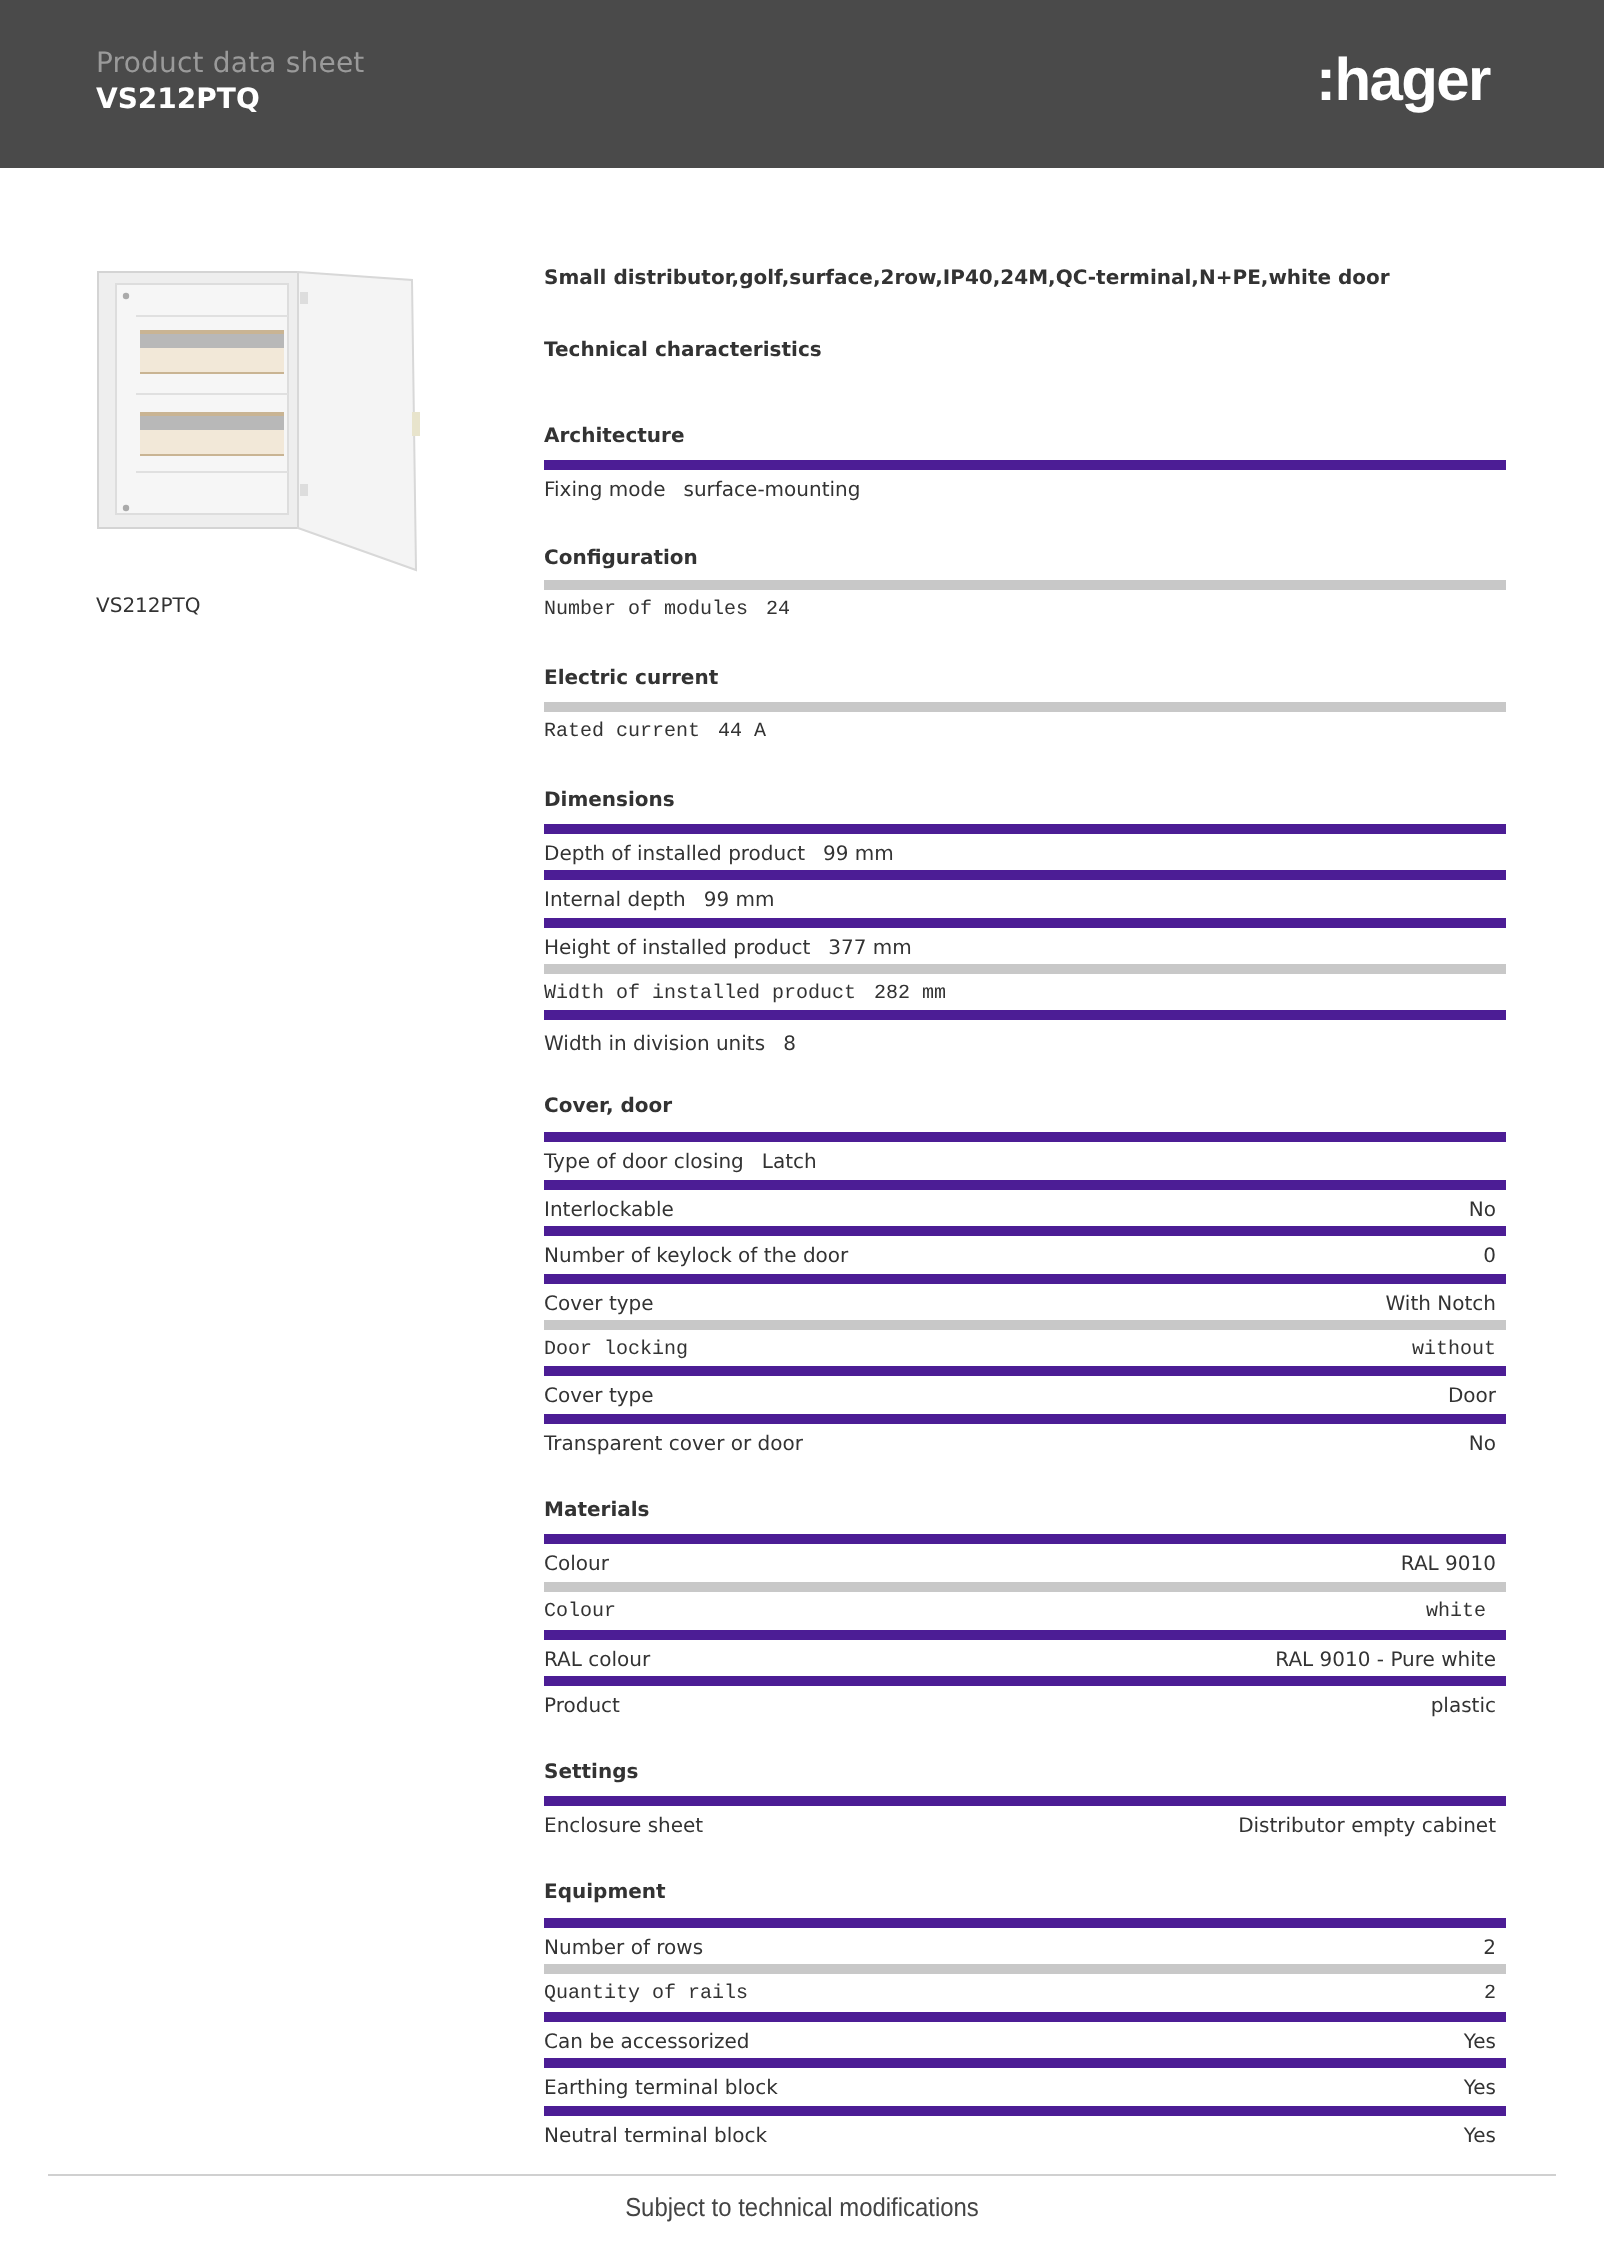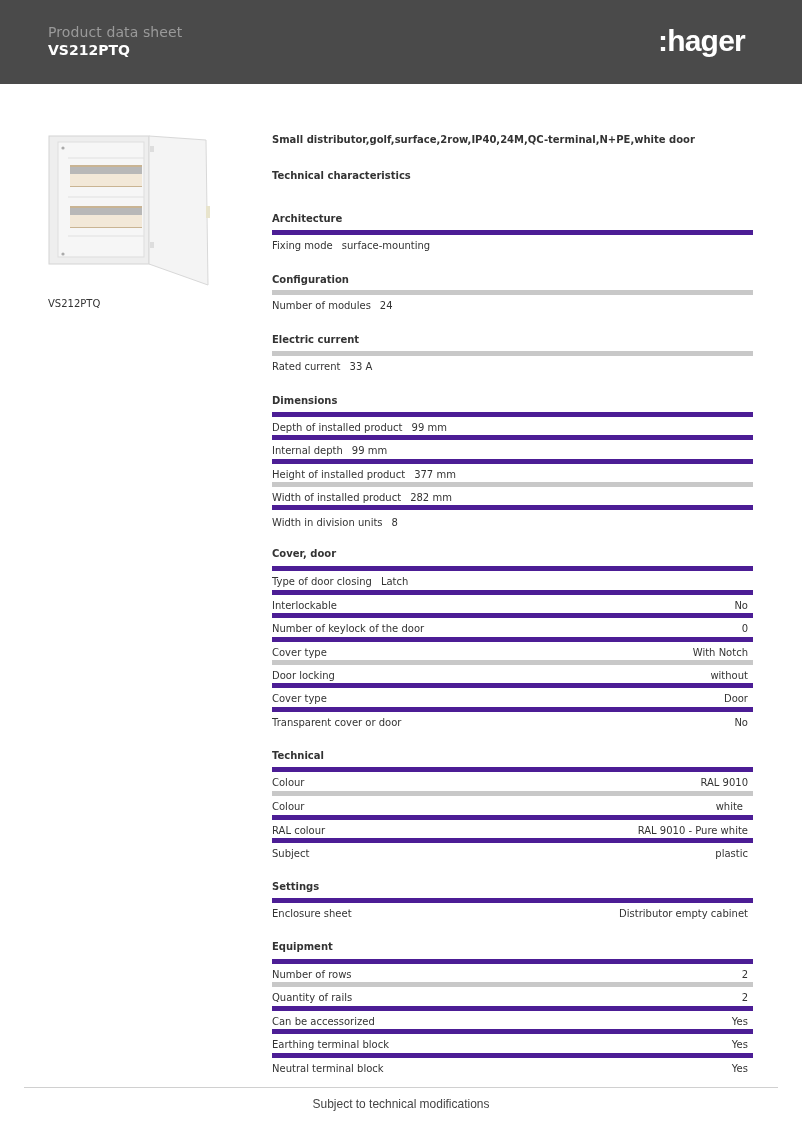--- a/index.html
+++ b/index.html
@@ -12,21 +12,21 @@
   .logo { position: absolute; left: 658px; top: 24px; font-family: "Liberation Sans", sans-serif; font-weight: bold; font-size: 30px; color: #ffffff; letter-spacing: -0.8px; line-height: 34px; }
 
   .product-image { position: absolute; left: 48px; top: 132px; width: 165px; height: 156px; }
   .image-caption { position: absolute; left: 48px; top: 298px; font-size: 10px; color: #333; }
 
   .desc { position: absolute; left: 272px; top: 134px; font-size: 10px; font-weight: bold; color: #333; }
   .tech-title { position: absolute; left: 272px; top: 170px; font-size: 10px; font-weight: bold; color: #333; }
 
   .section-title { position: absolute; left: 272px; font-size: 10px; font-weight: bold; color: #333; }
   .row { position: absolute; left: 272px; width: 481px; height: 23px; border-top: 5px solid #4c1d95; font-size: 10px; color: #333; }
-  .row.dark { border-top-color: #c8c8c8; }
+  .row.dark { border-top-color: #c8c8c8; font-family: Liberation Mono, monospace; }
   .row .label { position: absolute; left: 0; top: 5px; }
   .row .inline-value { margin-left: 9px; }
   .row .value { position: absolute; right: 5px; top: 5px; }
 
   .footer-line { position: absolute; left: 24px; top: 1087px; width: 754px; height: 1px; background: #d0d0d0; }
   .footer-text { position: absolute; left: 0; width: 802px; top: 1096px; text-align: center; font-family: "Liberation Sans", sans-serif; font-size: 13px; color: #444; transform: scaleX(0.92); }
 </style>
 </head>
 <body>
 
@@ -70,21 +70,21 @@
   <span class="label"><span>Fixing mode</span><span class="inline-value">surface-mounting</span></span>
 </div>
 
 <div class="section-title" style="top:274px">Configuration</div>
 <div class="row dark" style="top:290px">
   <span class="label"><span>Number of modules</span><span class="inline-value">24</span></span>
 </div>
 
 <div class="section-title" style="top:334px">Electric current</div>
 <div class="row dark" style="top:351px">
-  <span class="label"><span>Rated current</span><span class="inline-value">33 A</span></span>
+  <span class="label"><span>Rated current</span><span class="inline-value">44 A</span></span>
 </div>
 
 <div class="section-title" style="top:395px">Dimensions</div>
 <div class="row" style="top:412px">
   <span class="label"><span>Depth of installed product</span><span class="inline-value">99 mm</span></span>
 </div>
 <div class="row" style="top:435px">
   <span class="label"><span>Internal depth</span><span class="inline-value">99 mm</span></span>
 </div>
 <div class="row" style="top:459px">
@@ -119,35 +119,35 @@
 </div>
 <div class="row" style="top:683px">
   <span class="label">Cover type</span>
   <span class="value">Door</span>
 </div>
 <div class="row" style="top:707px">
   <span class="label">Transparent cover or door</span>
   <span class="value">No</span>
 </div>
 
-<div class="section-title" style="top:750px">Technical</div>
+<div class="section-title" style="top:750px">Materials</div>
 <div class="row" style="top:767px">
   <span class="label">Colour</span>
   <span class="value">RAL 9010</span>
 </div>
 <div class="row dark" style="top:791px">
   <span class="label">Colour</span>
   <span class="value" style="right:10px">white</span>
 </div>
 <div class="row" style="top:815px">
   <span class="label">RAL colour</span>
   <span class="value">RAL 9010 - Pure white</span>
 </div>
 <div class="row" style="top:838px">
-  <span class="label">Subject</span>
+  <span class="label">Product</span>
   <span class="value">plastic</span>
 </div>
 
 <div class="section-title" style="top:881px">Settings</div>
 <div class="row" style="top:898px">
   <span class="label">Enclosure sheet</span>
   <span class="value">Distributor empty cabinet</span>
 </div>
 
 <div class="section-title" style="top:941px">Equipment</div>

